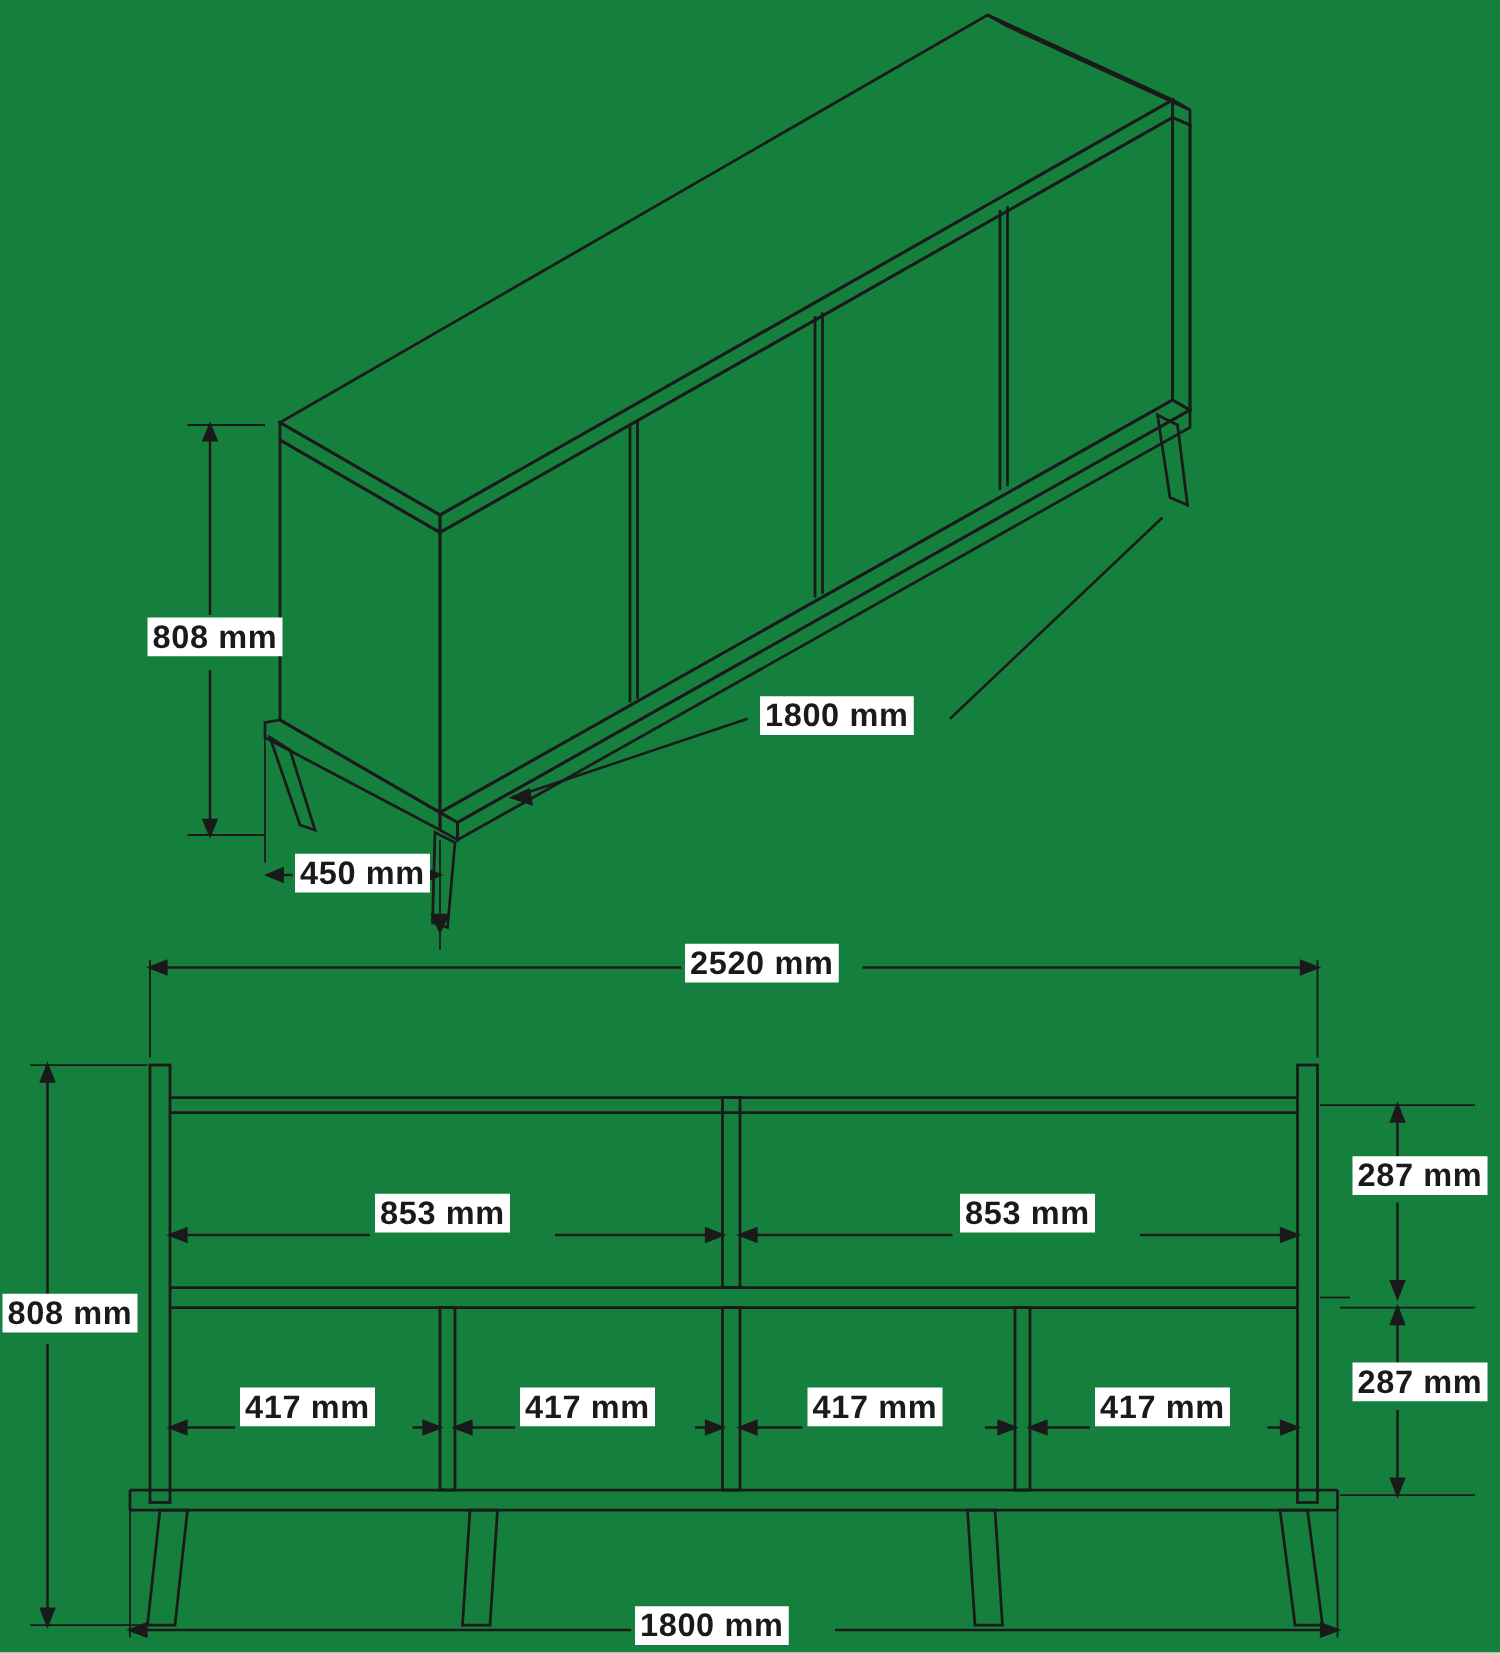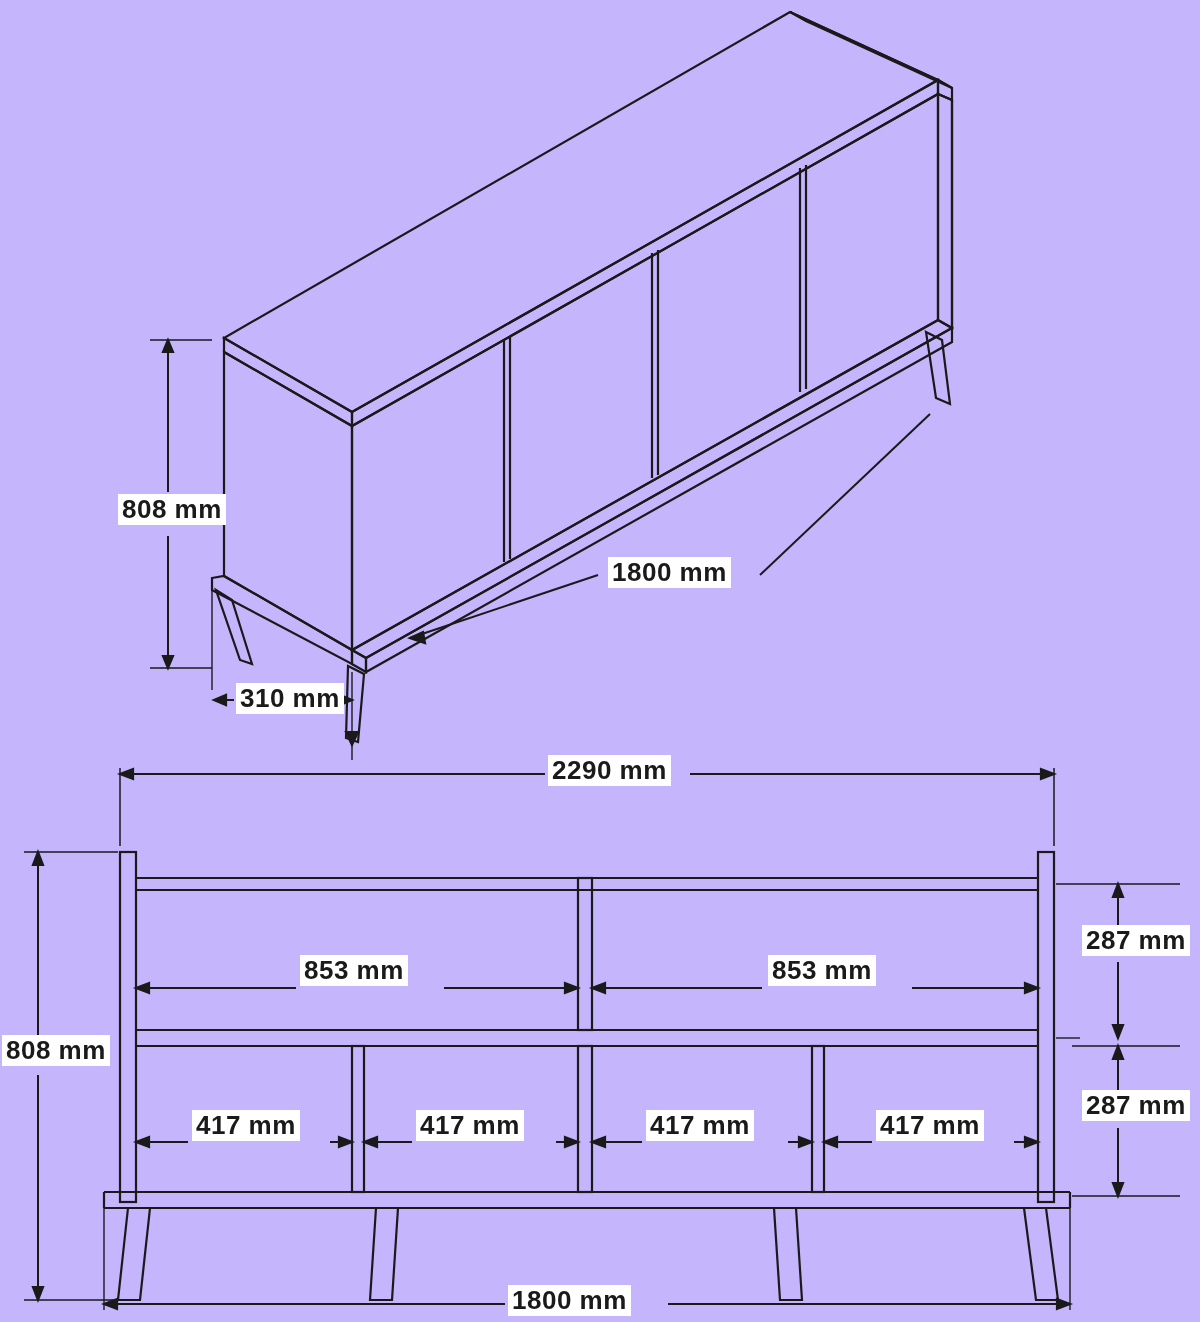--- a/index.html
+++ b/index.html
@@ -7,21 +7,21 @@
     padding: 0;
     background: #ffffff;
   }
   body {
     font-family: "Liberation Sans", sans-serif;
   }
   #sheet {
     position: relative;
     width: 1200px;
     height: 1322px;
-    background: #c4b5fd;
+    background: #15803d;
     overflow: hidden;
   }
   #sheet svg {
     position: absolute;
     top: 0;
     left: 0;
   }
   .dimlabel {
     position: absolute;
     font-family: "Liberation Sans", sans-serif;
@@ -220,23 +220,23 @@
         <path d="M 1070 1304 l -13 -5 l 0 10 z" fill="#1a1a1a"></path>
       </g>
 
     </g>
   </svg>
 
   <div class="dimlabel dim-lg" style="left:118px; top:494px;">808 mm</div>
 
   <div class="dimlabel dim-lg" style="left:608px; top:557px;">1800 mm</div>
 
-  <div class="dimlabel dim-lg" style="left:236px; top:683px;">310 mm</div>
-
-  <div class="dimlabel dim-lg" style="left:548px; top:755px;">2290 mm</div>
+  <div class="dimlabel dim-lg" style="left:236px; top:683px;">450 mm</div>
+
+  <div class="dimlabel dim-lg" style="left:548px; top:755px;">2520 mm</div>
 
   <div class="dimlabel dim-md" style="left:300px; top:955px;">853 mm</div>
 
   <div class="dimlabel dim-md" style="left:768px; top:955px;">853 mm</div>
 
   <div class="dimlabel dim-md" style="left:1082px; top:925px;">287 mm</div>
 
   <div class="dimlabel dim-md" style="left:1082px; top:1090px;">287 mm</div>
 
   <div class="dimlabel dim-md" style="left:2px; top:1035px;">808 mm</div>

